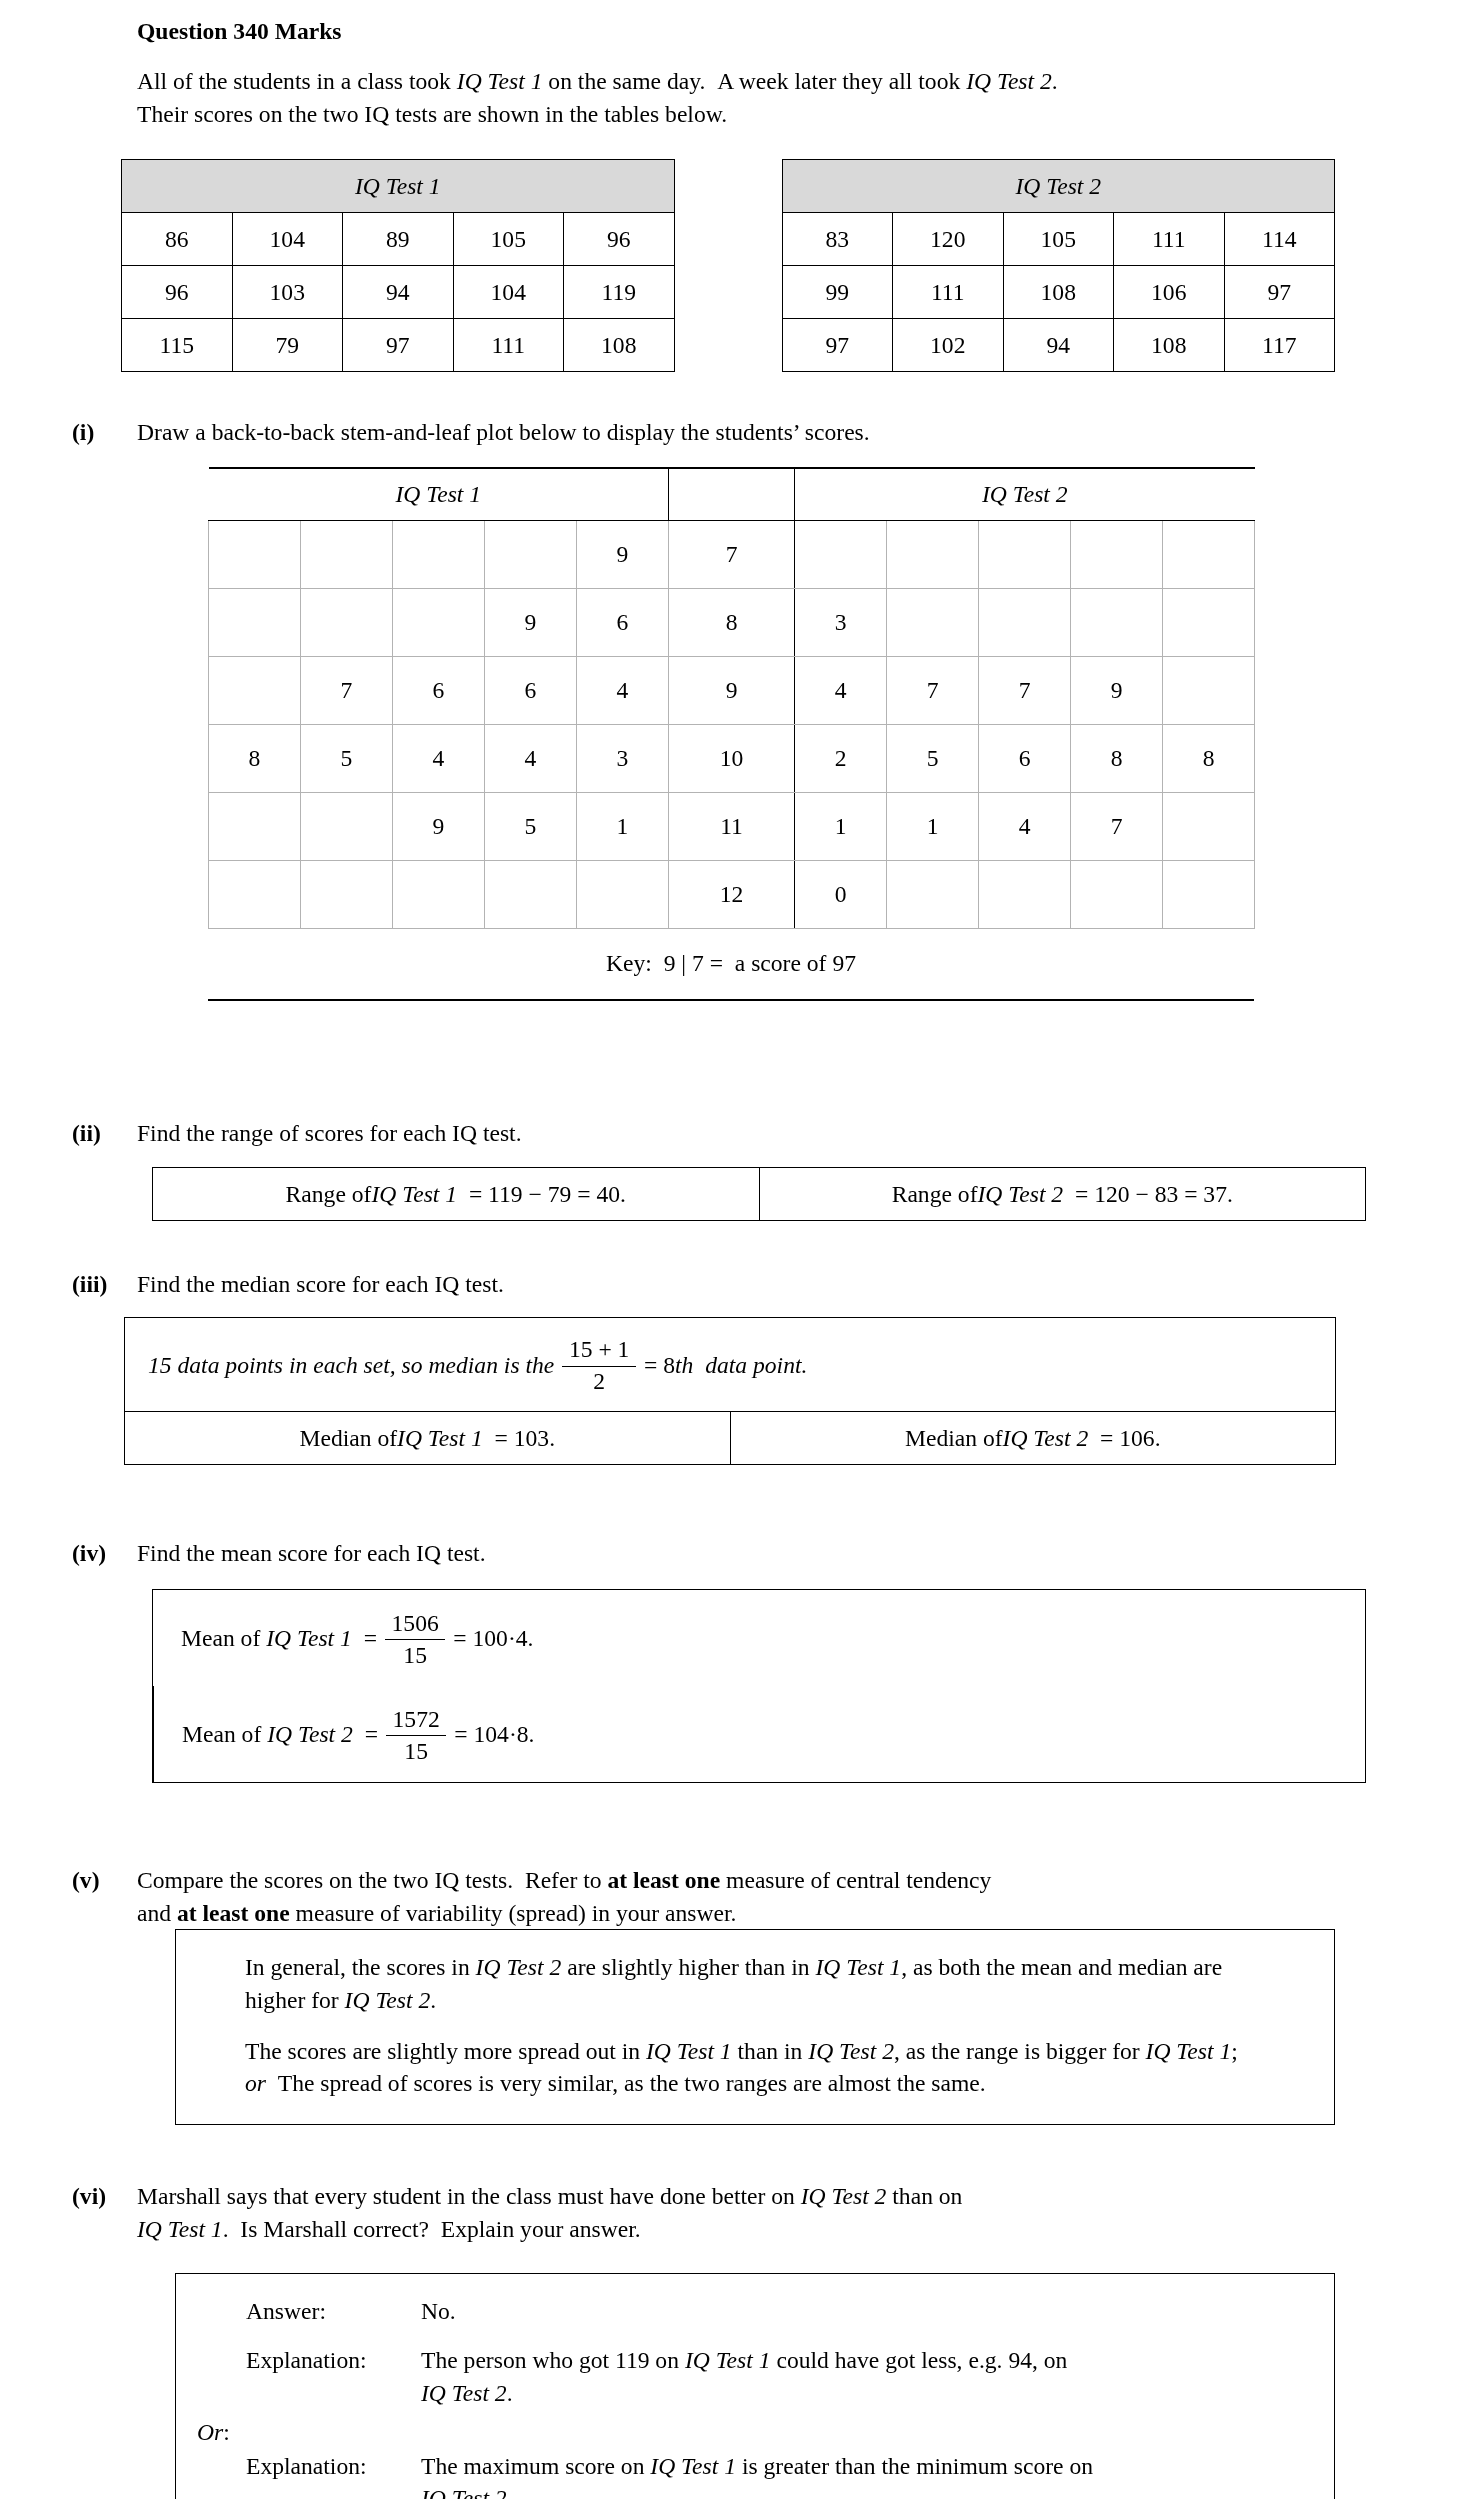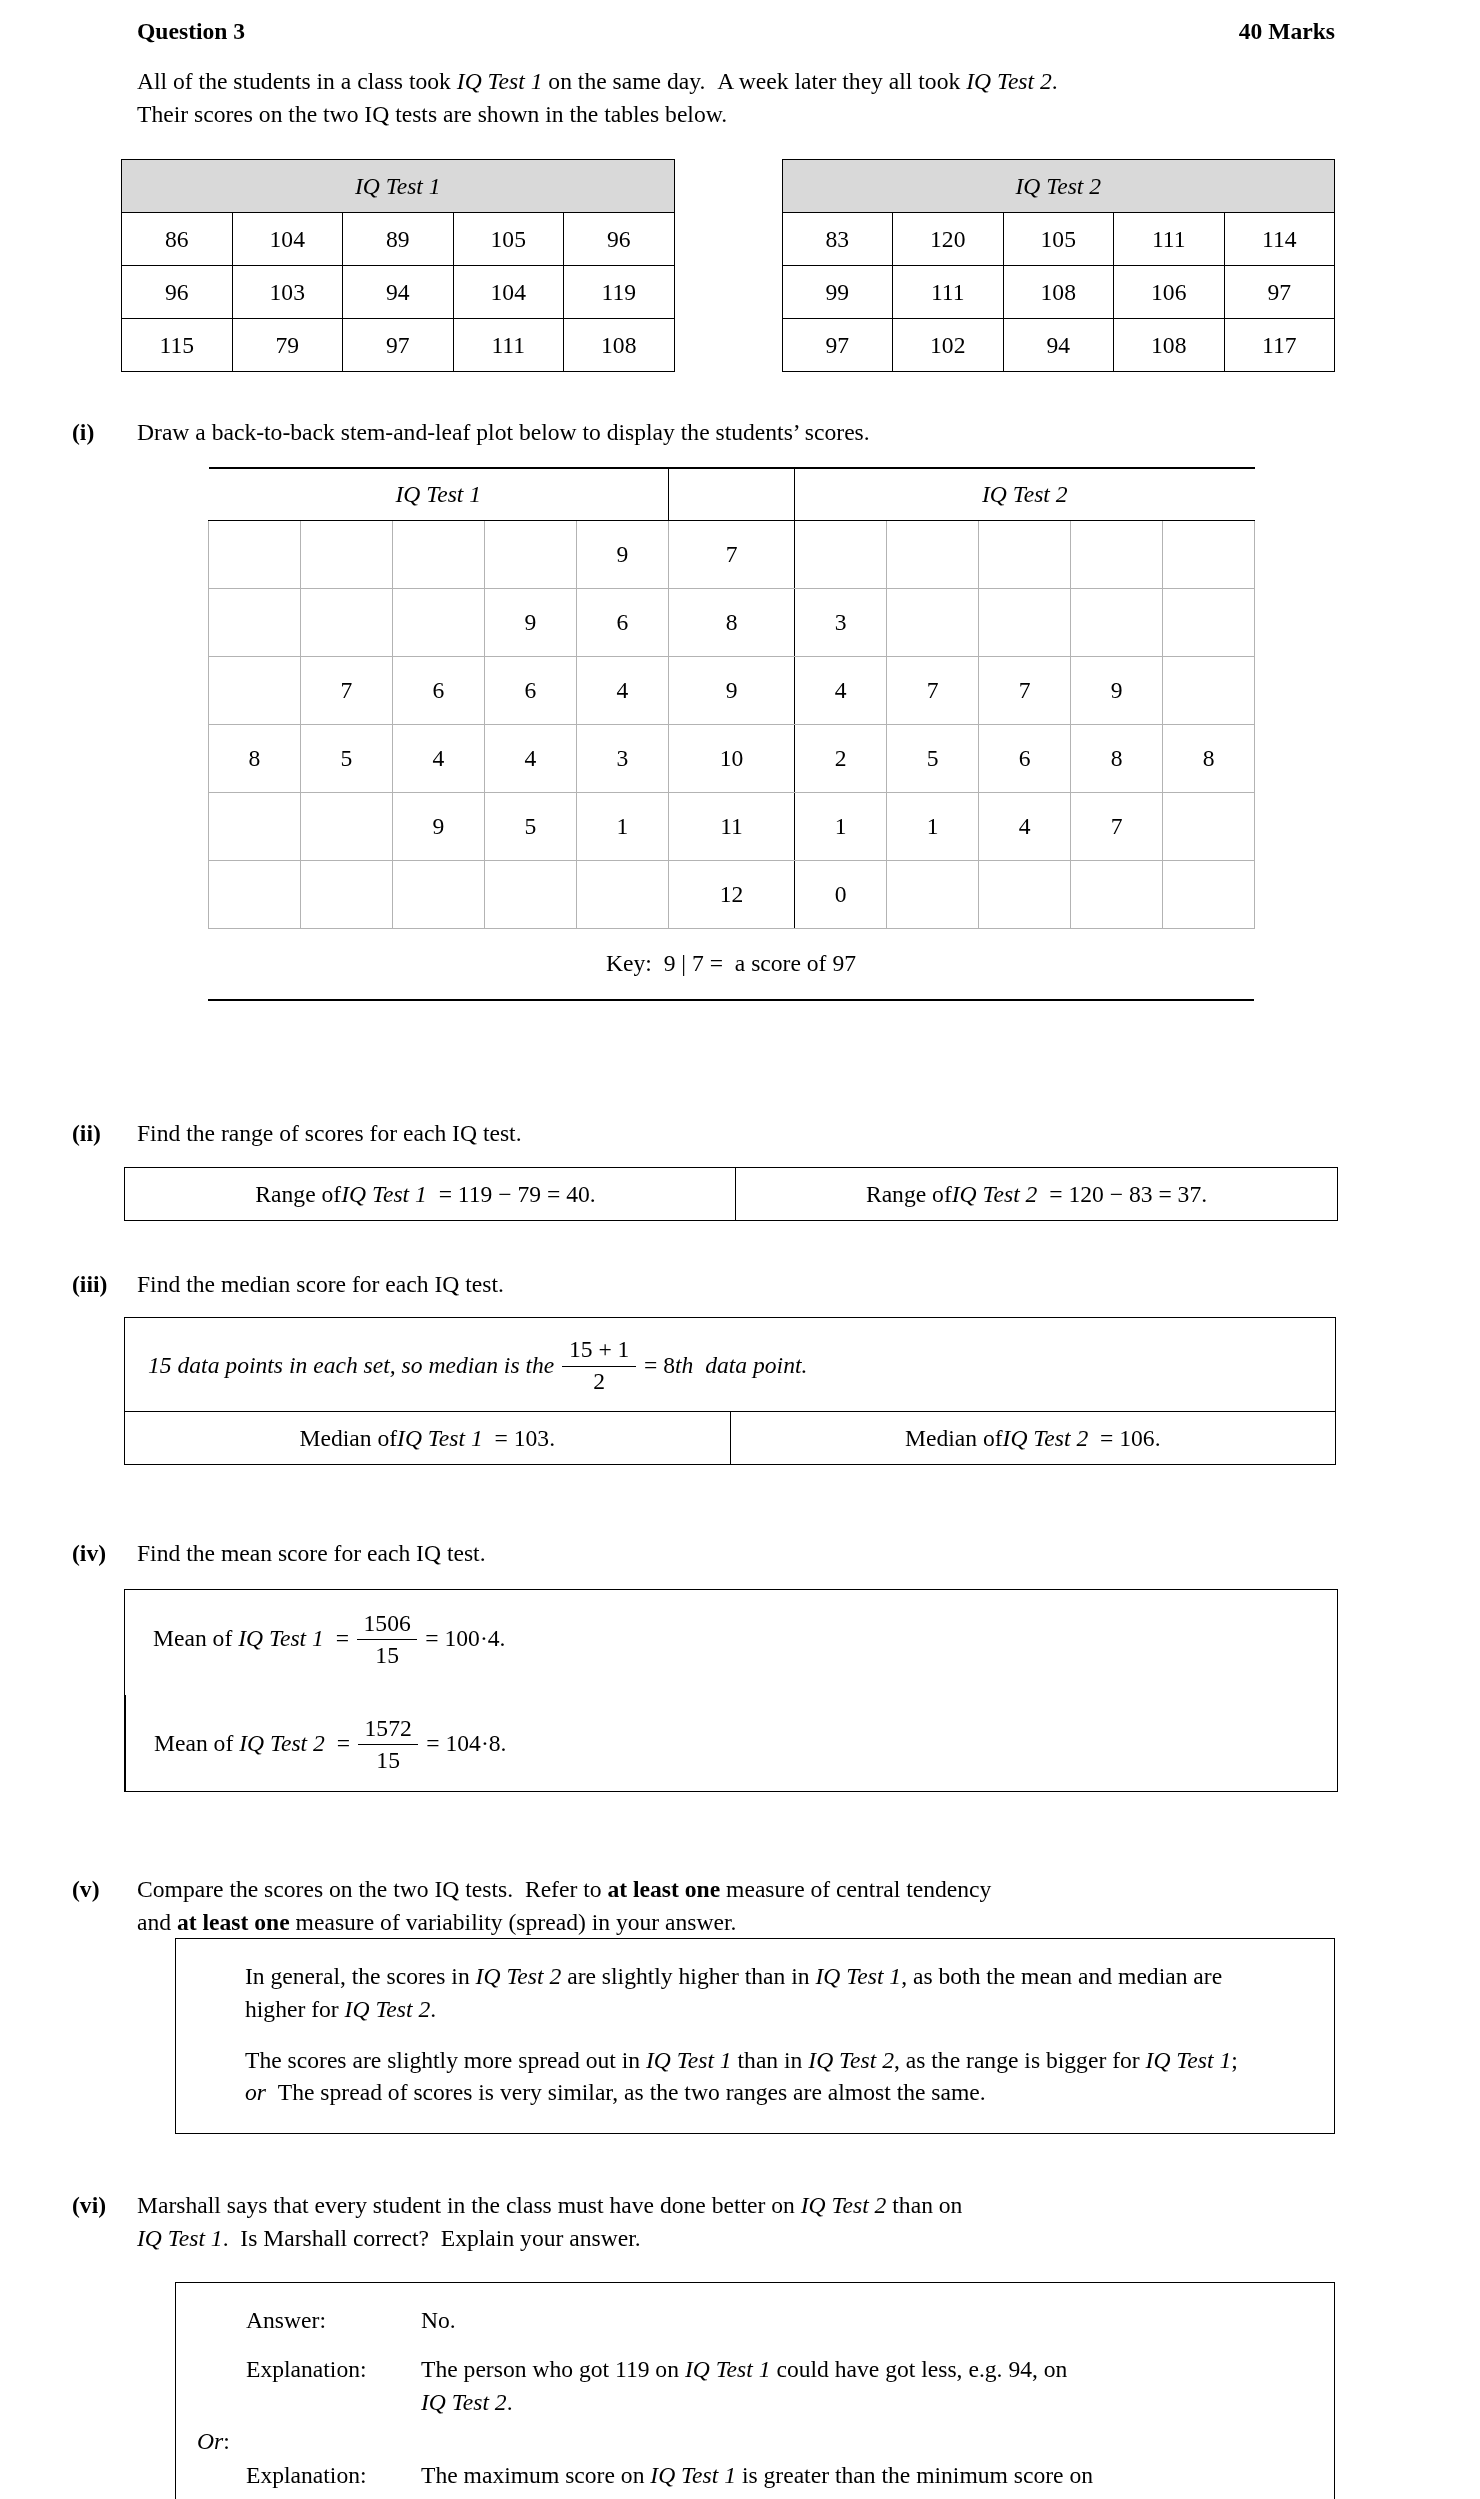--- a/index.html
+++ b/index.html
@@ -5,21 +5,21 @@
   html, body { margin: 0; padding: 0; }
   body {
     width: 1480px; height: 2500px;
     background: #ffffff; color: #000000;
     font-family: "Liberation Serif", serif;
     font-size: 23.6px; line-height: 1.38;
     overflow: hidden;
   }
   .page { padding: 14.7px 145px 0 72px; }
 
-  .header-row { display: flex; justify-content: space-between; margin-left: 65px; font-weight: bold; gap: 44px; }
+  .header-row { display: flex; justify-content: flex-start; margin-left: 65px; font-weight: bold; }
 
   .intro { margin: 18px 0 0 65px; }
 
   .tables-row { display: flex; margin: 29px 0 0 49px; gap: 107px; }
   table.score-table { border-collapse: collapse; width: 554px; table-layout: fixed; }
   .score-table th {
     background: #d9d9d9; font-style: italic; font-weight: normal;
     height: 50px; border: 1.6px solid #000; text-align: center;
   }
   .score-table td { border: 1.6px solid #000; height: 50px; text-align: center; }
@@ -42,21 +42,21 @@
   .plot-table th {
     font-style: italic; font-weight: normal; height: 49px;
     text-align: center; border-bottom: 1.6px solid #000;
   }
   .plot-table th.stem-head { border-left: 1.6px solid #000; border-right: 1.6px solid #000; }
   .plot-table td { border: 0.8px solid #b3b3b3; height: 65px; text-align: center; }
   .plot-table td.stem-cell { border-left: 1.6px solid #000; border-right: 1.6px solid #000; }
   .plot-key { text-align: center; margin-top: 18px; }
   .plot-bottom-rule { border-top: 2.4px solid #000; margin-top: 19.5px; }
 
-  .split-box { display: flex; margin-left: 52px; width: 1212px; border: 1.6px solid #000; gap: 9px; }
+  .split-box { display: flex; margin-left: 80px; width: 1212px; border: 1.6px solid #000; }
   .split-box.range-box { margin-top: 18px; }
   .split-cell {
     flex: 1; min-height: 52px; display: flex; align-items: center;
     justify-content: center; padding: 6.5px 16.3px; box-sizing: border-box;
   }
   .split-cell + .split-cell { border-left: 1.6px solid #000; }
 
   .median-box { margin: 16.3px 0 0 52px; width: 1212px; border: 1.6px solid #000; box-sizing: border-box; }
   .median-note {
     min-height: 94px; display: flex; align-items: center;

